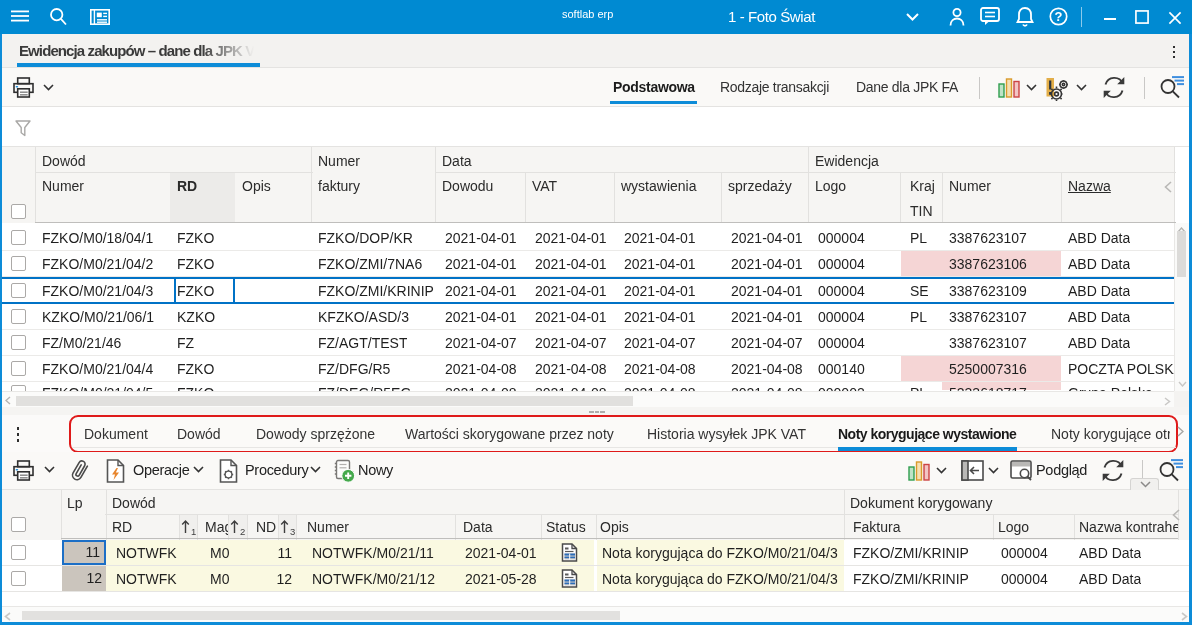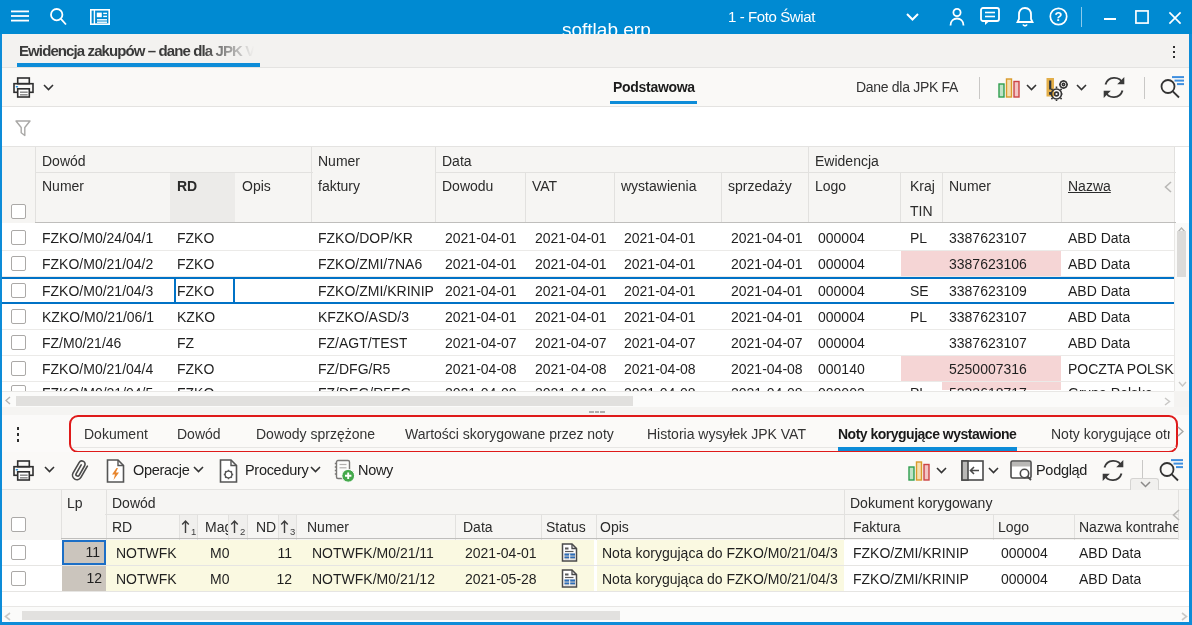--- a/index.html
+++ b/index.html
@@ -76,21 +76,21 @@
       </svg>
     <svg class="abs" style="left:90px;top:9px;" width="20" height="16" viewBox="0 0 20 16">
         <rect x="0.8" y="0.8" width="18.4" height="14.4" fill="none" stroke="#fff" stroke-width="1.6"></rect>
         <line x1="4.4" y1="0.8" x2="4.4" y2="15.2" stroke="#fff" stroke-width="1.4"></line>
         <rect x="6.8" y="3.6" width="5" height="4.6" fill="#fff"></rect>
         <line x1="13.2" y1="4.4" x2="17" y2="4.4" stroke="#fff" stroke-width="1.4"></line>
         <line x1="13.2" y1="7.4" x2="17" y2="7.4" stroke="#fff" stroke-width="1.4"></line>
         <line x1="7" y1="10.8" x2="17" y2="10.8" stroke="#fff" stroke-width="1.4"></line>
         <line x1="7" y1="13.2" x2="17" y2="13.2" stroke="#fff" stroke-width="1.4"></line>
       </svg>
-    <div class="abs" style="left:562px;top:19px;font-size:19px;">softlab erp</div>
+    <div class="abs" style="left:562px;top:8px;font-size:11px;">softlab erp</div>
     <div class="abs" style="left:728px;top:8px;font-size:15px;letter-spacing:-0.4px;">1 - Foto Świat</div>
     <svg class="abs" style="left:906px;top:13px;" width="13" height="8" viewBox="0 0 13 8">
         <path d="M1 1 L6.5 6.5 L12 1" fill="none" stroke="#fff" stroke-width="2"></path>
       </svg>
     <svg class="abs" style="left:948px;top:7px;" width="18" height="20" viewBox="0 0 18 20">
         <circle cx="9" cy="5.5" r="3.6" fill="none" stroke="#fff" stroke-width="1.8"></circle>
         <path d="M2.5 18.5 C2.5 13.5 6 11.5 9 11.5 C12 11.5 15.5 13.5 15.5 18.5" fill="none" stroke="#fff" stroke-width="1.8"></path>
       </svg>
     <svg class="abs" style="left:980px;top:7px;" width="20" height="19" viewBox="0 0 20 19">
         <rect x="1" y="1" width="18" height="13" rx="2" fill="none" stroke="#fff" stroke-width="1.8"></rect>
@@ -135,20 +135,21 @@
         </g>
         <line x1="7" y1="15.2" x2="14.7" y2="15.2" stroke="#8A8A8A" stroke-width="1.5"></line>
         <line x1="7" y1="17.8" x2="14.7" y2="17.8" stroke="#8A8A8A" stroke-width="1.5"></line>
         <rect x="2.6" y="9" width="2.6" height="1.6" rx="0.8" fill="#1E8BD8"></rect>
       </svg>
     <svg class="abs" style="left:41px;top:16px;" width="11" height="7" viewBox="0 0 11 7">
         <path d="M1 1 L5.5 5.5 L10 1" fill="none" stroke="#333" stroke-width="1.6"></path>
       </svg>
     <div class="vtab active" style="left:611px;">Podstawowa</div>
     <div class="abs" style="left:608px;top:33px;width:87px;height:3px;background:#0D8CD8;"></div>
+    <div class="vtab" style="left:718px;">Rodzaje transakcji</div>
     <div class="vtab" style="left:854px;">Dane dla JPK FA</div>
     <div class="sep" style="left:977px;top:9px;"></div>
     <svg class="abs" style="left:996px;top:10px;" width="22" height="20" viewBox="0 0 22 20">
         <rect x="1" y="6" width="5" height="13" fill="#BEE3C6" stroke="#2F9E4F" stroke-width="1.4"></rect>
         <rect x="8.5" y="1" width="5" height="18" fill="#F6DFB2" stroke="#D99B2B" stroke-width="1.4"></rect>
         <rect x="16" y="3.5" width="5" height="15.5" fill="#F2C4C4" stroke="#CC4444" stroke-width="1.4"></rect>
       </svg>
     <svg class="abs" style="left:1024px;top:16px;" width="11" height="7" viewBox="0 0 11 7">
         <path d="M1 1 L5.5 5.5 L10 1" fill="none" stroke="#333" stroke-width="1.6"></path>
       </svg>
@@ -231,21 +232,21 @@
     <div class="vline" style="left:1172px;top:0px;height:76px;"></div>
     <div class="checkbox" style="left:9px;top:57px;"></div>
     <svg class="abs" style="left:1162px;top:34px;" width="8" height="12" viewBox="0 0 8 12">
         <path d="M7 1 L1.5 6 L7 11" fill="none" stroke="#B9B8B6" stroke-width="1.6"></path>
       </svg>
     <div class="hline" style="left:33px;top:75px;width:1141px;background:#BFBEBC;"></div>
   </div>
   <div id="rows">
     <div class="row" style="top:225px;">
       <div class="checkbox" style="left:9px;top:5px;"></div>
-      <div class="cell" style="left:40px;top:5px;">FZKO/M0/24/04/1</div>
+      <div class="cell" style="left:40px;top:5px;">FZKO/M0/18/04/1</div>
       <div class="cell" style="left:175px;top:5px;">FZKO</div>
       <div class="cell" style="left:316px;top:5px;">FZKO/DOP/KR</div>
       <div class="cell" style="left:443px;top:5px;">2021-04-01</div>
       <div class="cell" style="left:533px;top:5px;">2021-04-01</div>
       <div class="cell" style="left:622px;top:5px;">2021-04-01</div>
       <div class="cell" style="left:729px;top:5px;">2021-04-01</div>
       <div class="cell" style="left:816px;top:5px;">000004</div>
       <div class="cell" style="left:908px;top:5px;">PL</div>
       <div class="cell" style="left:947px;top:5px;">3387623107</div>
       <div class="cell" style="left:1066px;top:5px;">ABD Data</div>

